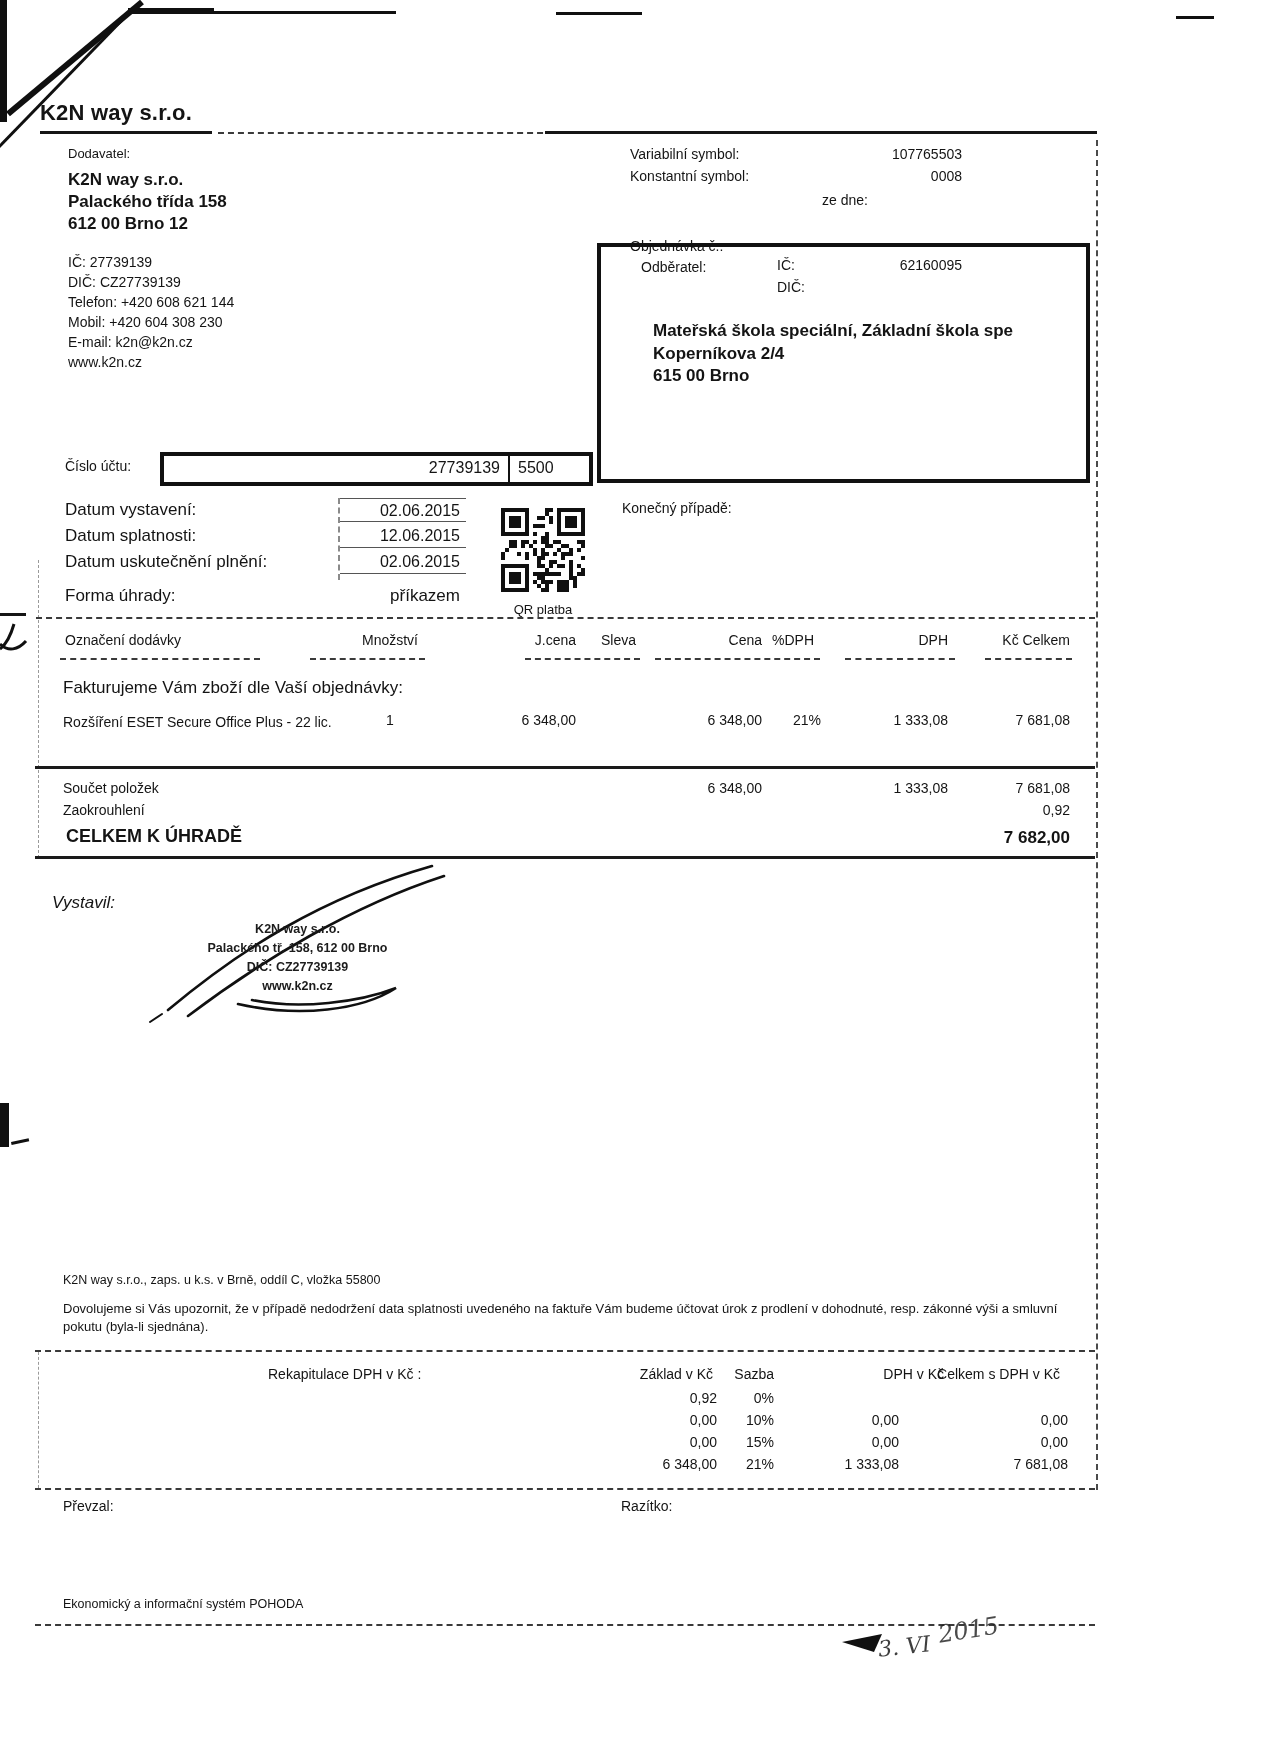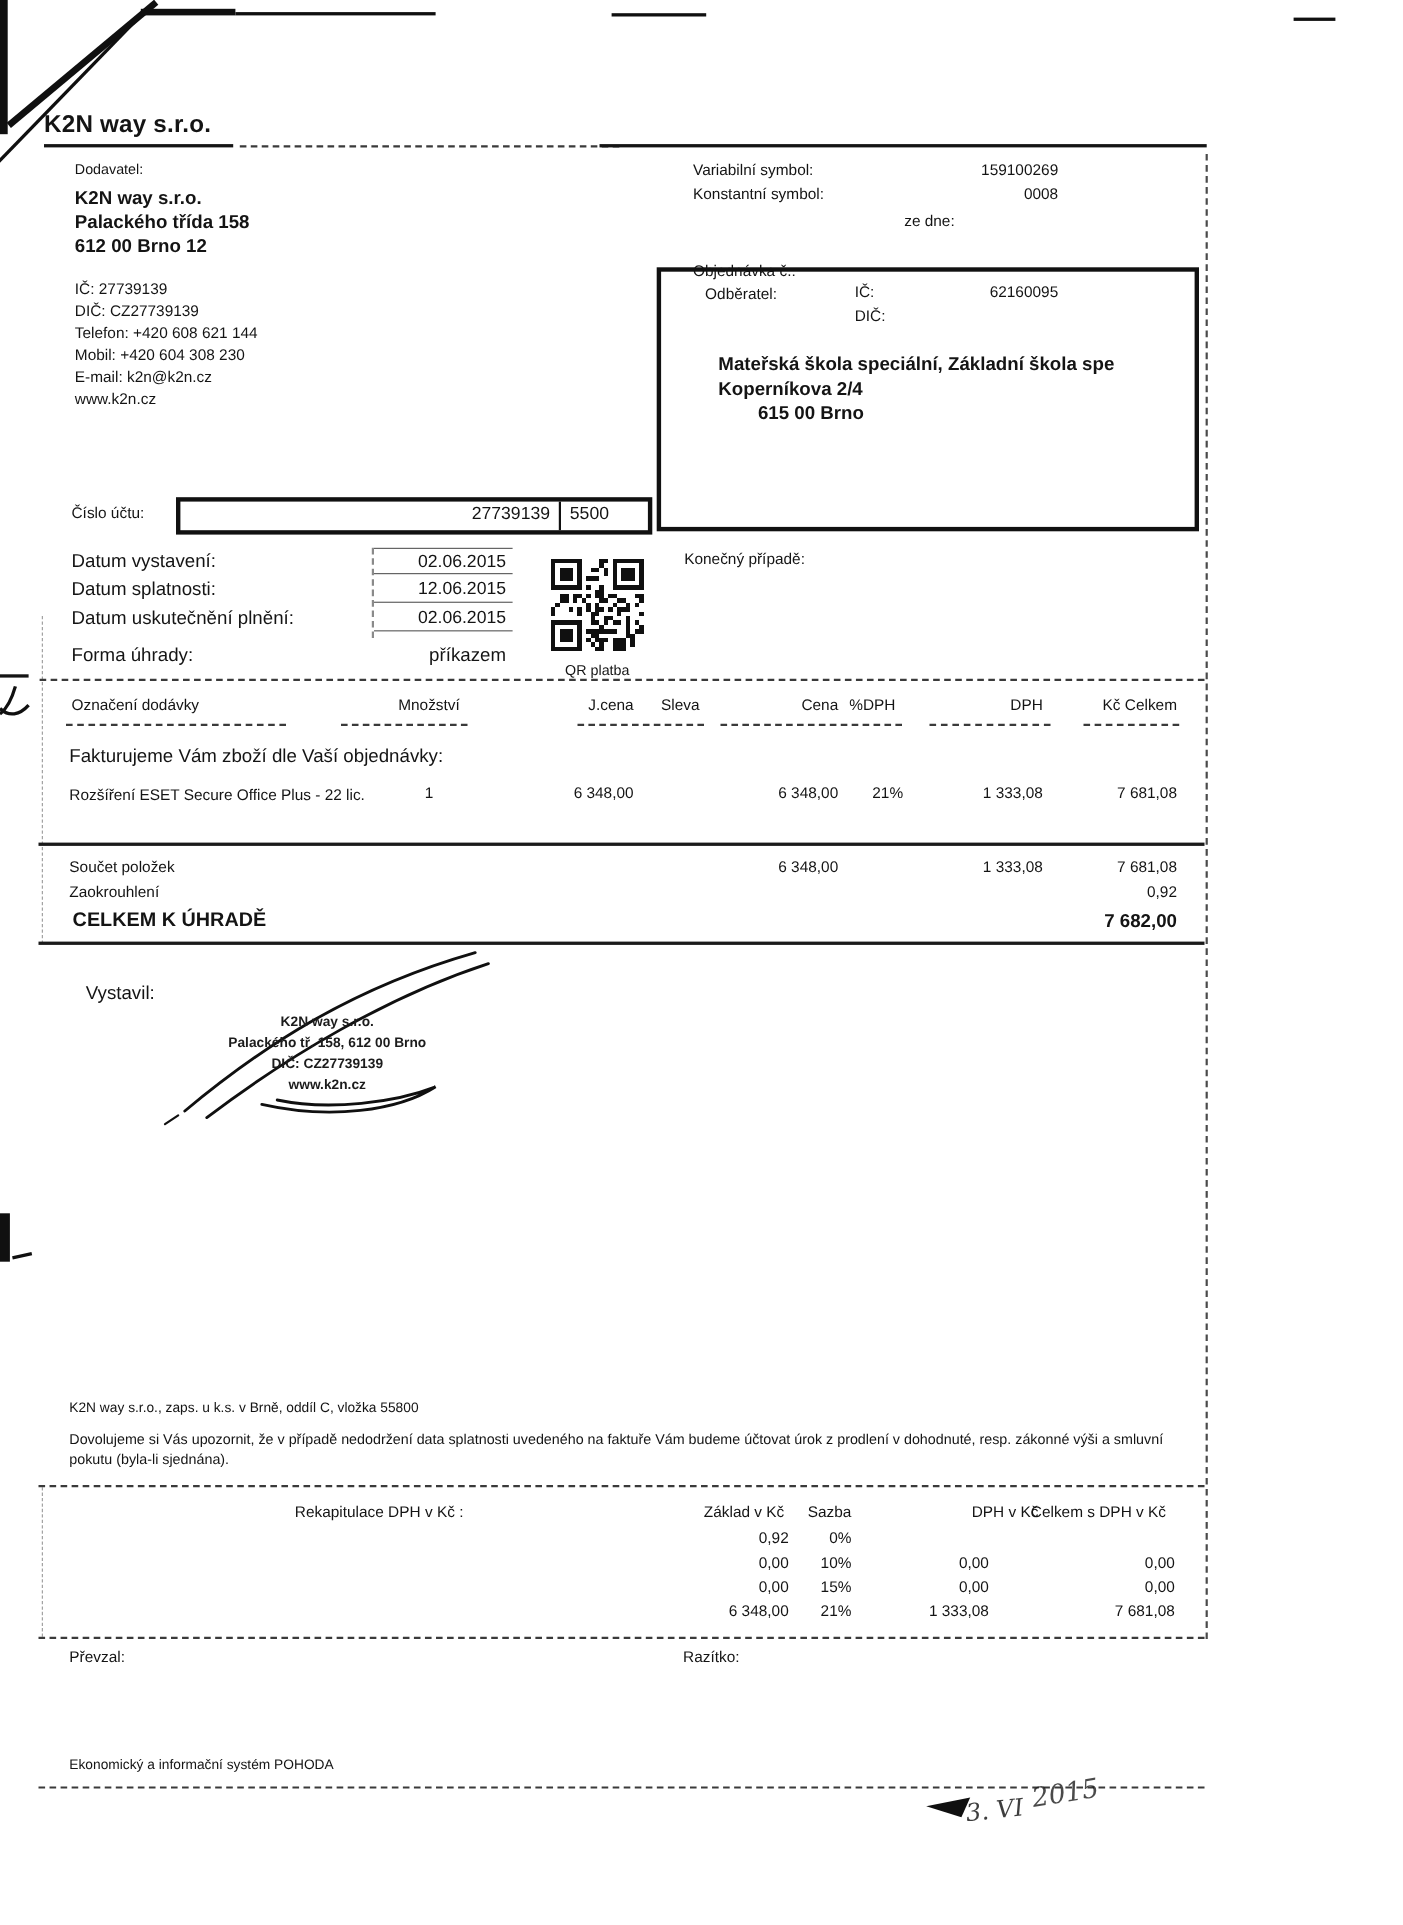--- a/index.html
+++ b/index.html
@@ -80,34 +80,34 @@
   <div class="abs t17 b" style="left:68px;top:192px;">Palackého třída 158</div>
   <div class="abs t17 b" style="left:68px;top:214px;">612 00 Brno 12</div>
   <div class="abs t14" style="left:68px;top:254px;">IČ: 27739139</div>
   <div class="abs t14" style="left:68px;top:274px;">DIČ: CZ27739139</div>
   <div class="abs t14" style="left:68px;top:294px;">Telefon: +420 608 621 144</div>
   <div class="abs t14" style="left:68px;top:314px;">Mobil: +420 604 308 230</div>
   <div class="abs t14" style="left:68px;top:334px;">E-mail: k2n@k2n.cz</div>
   <div class="abs t14" style="left:68px;top:354px;">www.k2n.cz</div>
 
   <div class="abs t14" style="left:630px;top:146px;">Variabilní symbol:</div>
-  <div class="abs t14 r" style="left:830px;top:146px;width:132px;">159100269</div>
+  <div class="abs t14 r" style="left:830px;top:146px;width:132px;">107765503</div>
   <div class="abs t14" style="left:630px;top:168px;">Konstantní symbol:</div>
   <div class="abs t14 r" style="left:830px;top:168px;width:132px;">0008</div>
   <div class="abs t14" style="left:630px;top:190px;margin-top:48px;">Objednávka č.:</div>
   <div class="abs t14" style="left:822px;top:192px;">ze dne:</div>
 
   <div class="abs box-black" style="left:597px;top:243px;width:485px;height:232px;overflow:hidden;">
     <div class="abs t14" style="left:40px;top:12px;">Odběratel:</div>
     <div class="abs t14" style="left:176px;top:10px;">IČ:</div>
     <div class="abs t14 r" style="left:246px;top:10px;width:115px;">62160095</div>
     <div class="abs t14" style="left:176px;top:32px;">DIČ:</div>
     <div class="abs t17 b" style="left:52px;top:74px;">Mateřská škola speciální, Základní škola spe</div>
     <div class="abs t17 b" style="left:52px;top:97px;">Koperníkova 2/4</div>
-    <div class="abs t17 b" style="left:52px;top:119px;margin-left:36px;">615 00 Brno</div>
+    <div class="abs t17 b" style="left:52px;top:119px;">615 00 Brno</div>
   </div>
 
   <div class="abs t14" style="left:65px;top:458px;">Číslo účtu:</div>
   <div class="abs box-black" style="left:160px;top:452px;width:425px;height:26px;">
     <span class="abs t16 r" style="left:0;top:3px;width:336px;">27739139</span>
     <span class="abs" style="left:344px;top:0;height:26px;border-left:2px solid #111;"></span>
     <span class="abs t16" style="left:354px;top:3px;">5500</span>
   </div>
 
   <div class="abs t17" style="left:65px;top:500px;">Datum vystavení:</div>
@@ -364,21 +364,21 @@
   <div class="abs t14" style="left:63px;top:780px;">Součet položek</div>
   <div class="abs t14 r" style="left:662px;top:780px;width:100px;">6 348,00</div>
   <div class="abs t14 r" style="left:848px;top:780px;width:100px;">1 333,08</div>
   <div class="abs t14 r" style="left:950px;top:780px;width:120px;">7 681,08</div>
   <div class="abs t14" style="left:63px;top:802px;">Zaokrouhlení</div>
   <div class="abs t14 r" style="left:950px;top:802px;width:120px;">0,92</div>
   <div class="abs t18 b" style="left:66px;top:826px;">CELKEM K ÚHRADĚ</div>
   <div class="abs t17 b r" style="left:930px;top:828px;width:140px;">7 682,00</div>
   <div class="abs" style="left:35px;top:856px;width:1060px;border-top:3px solid #1a1a1a;"></div>
 
-  <div class="abs t17" style="left:78px;top:893px;">Vystavil:</div>
+  <div class="abs t17" style="left:52px;top:893px;font-style:italic;">Vystavil:</div>
   <div class="abs c" style="left:155px;top:920px;width:285px;color:#1c1c1c;">
     <div class="t12 b stampline">K2N way s.r.o.</div>
     <div class="t12 b stampline">Palackého tř. 158, 612 00 Brno</div>
     <div class="t12 b stampline">DIČ: CZ27739139</div>
     <div class="t12 b stampline">www.k2n.cz</div>
   </div>
 
   <div class="abs t12" style="left:63px;top:1272px;">K2N way s.r.o., zaps. u k.s. v Brně, oddíl C, vložka 55800</div>
   <div class="abs t13" style="left:63px;top:1300px;width:1030px;white-space:normal;line-height:18px;">Dovolujeme si Vás upozornit, že v případě nedodržení data splatnosti uvedeného na faktuře Vám budeme účtovat úrok z prodlení v dohodnuté, resp. zákonné výši a smluvní pokutu (byla-li sjednána).</div>
 

